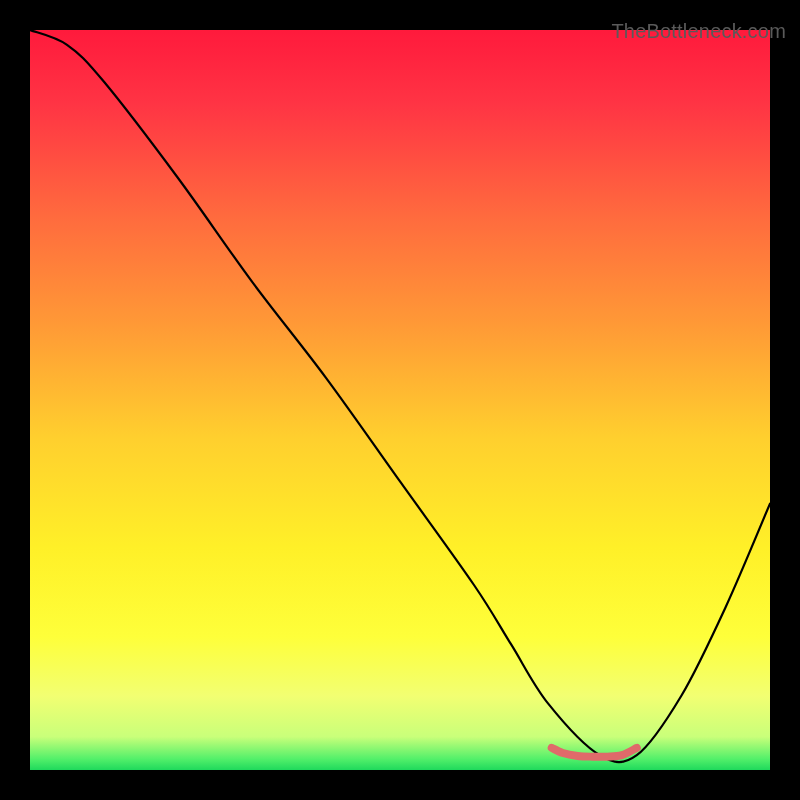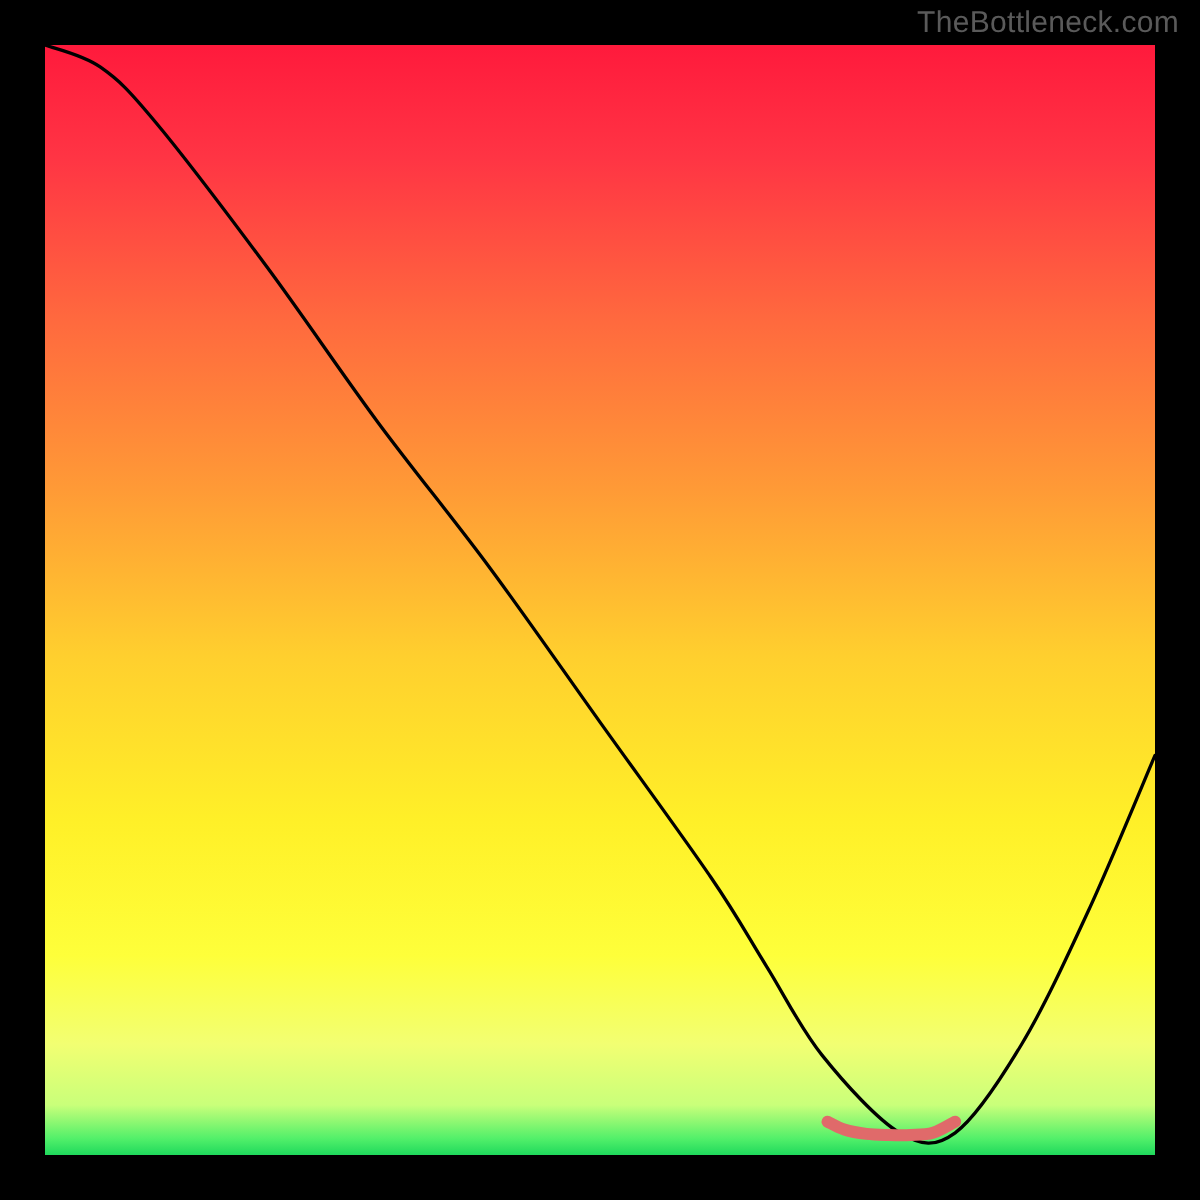--- a/index.html
+++ b/index.html
@@ -12,21 +12,21 @@
     font-family: Arial, Helvetica, sans-serif;
   }
   .outer {
     position: relative;
     width: 800px;
     height: 800px;
     background: #000;
   }
   .watermark {
     position: absolute;
-    top: 4px;
+    top: 20px;
     right: 14px;
     color: #5a5a5a;
     font-size: 20px;
     font-weight: 500;
     letter-spacing: 0.2px;
     z-index: 10;
   }
   .plot-wrap {
     position: absolute;
     left: 30px;

